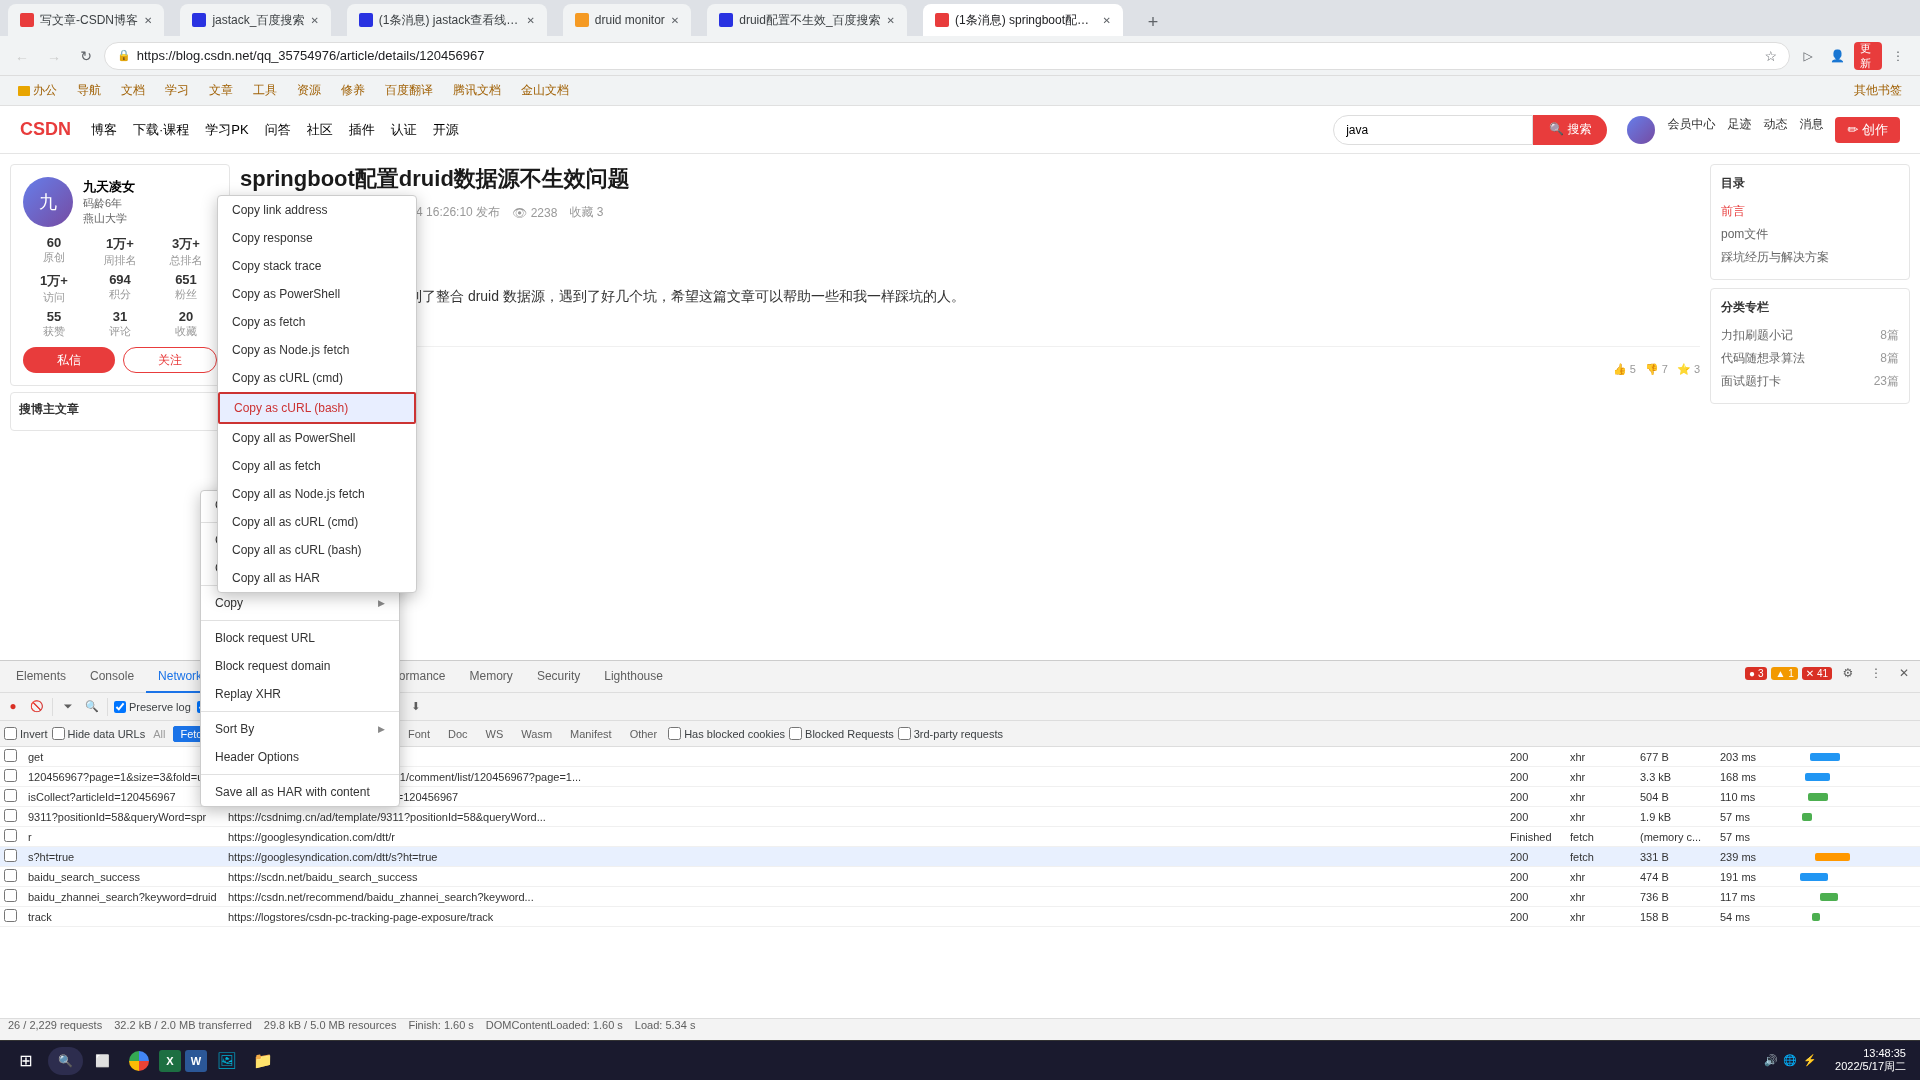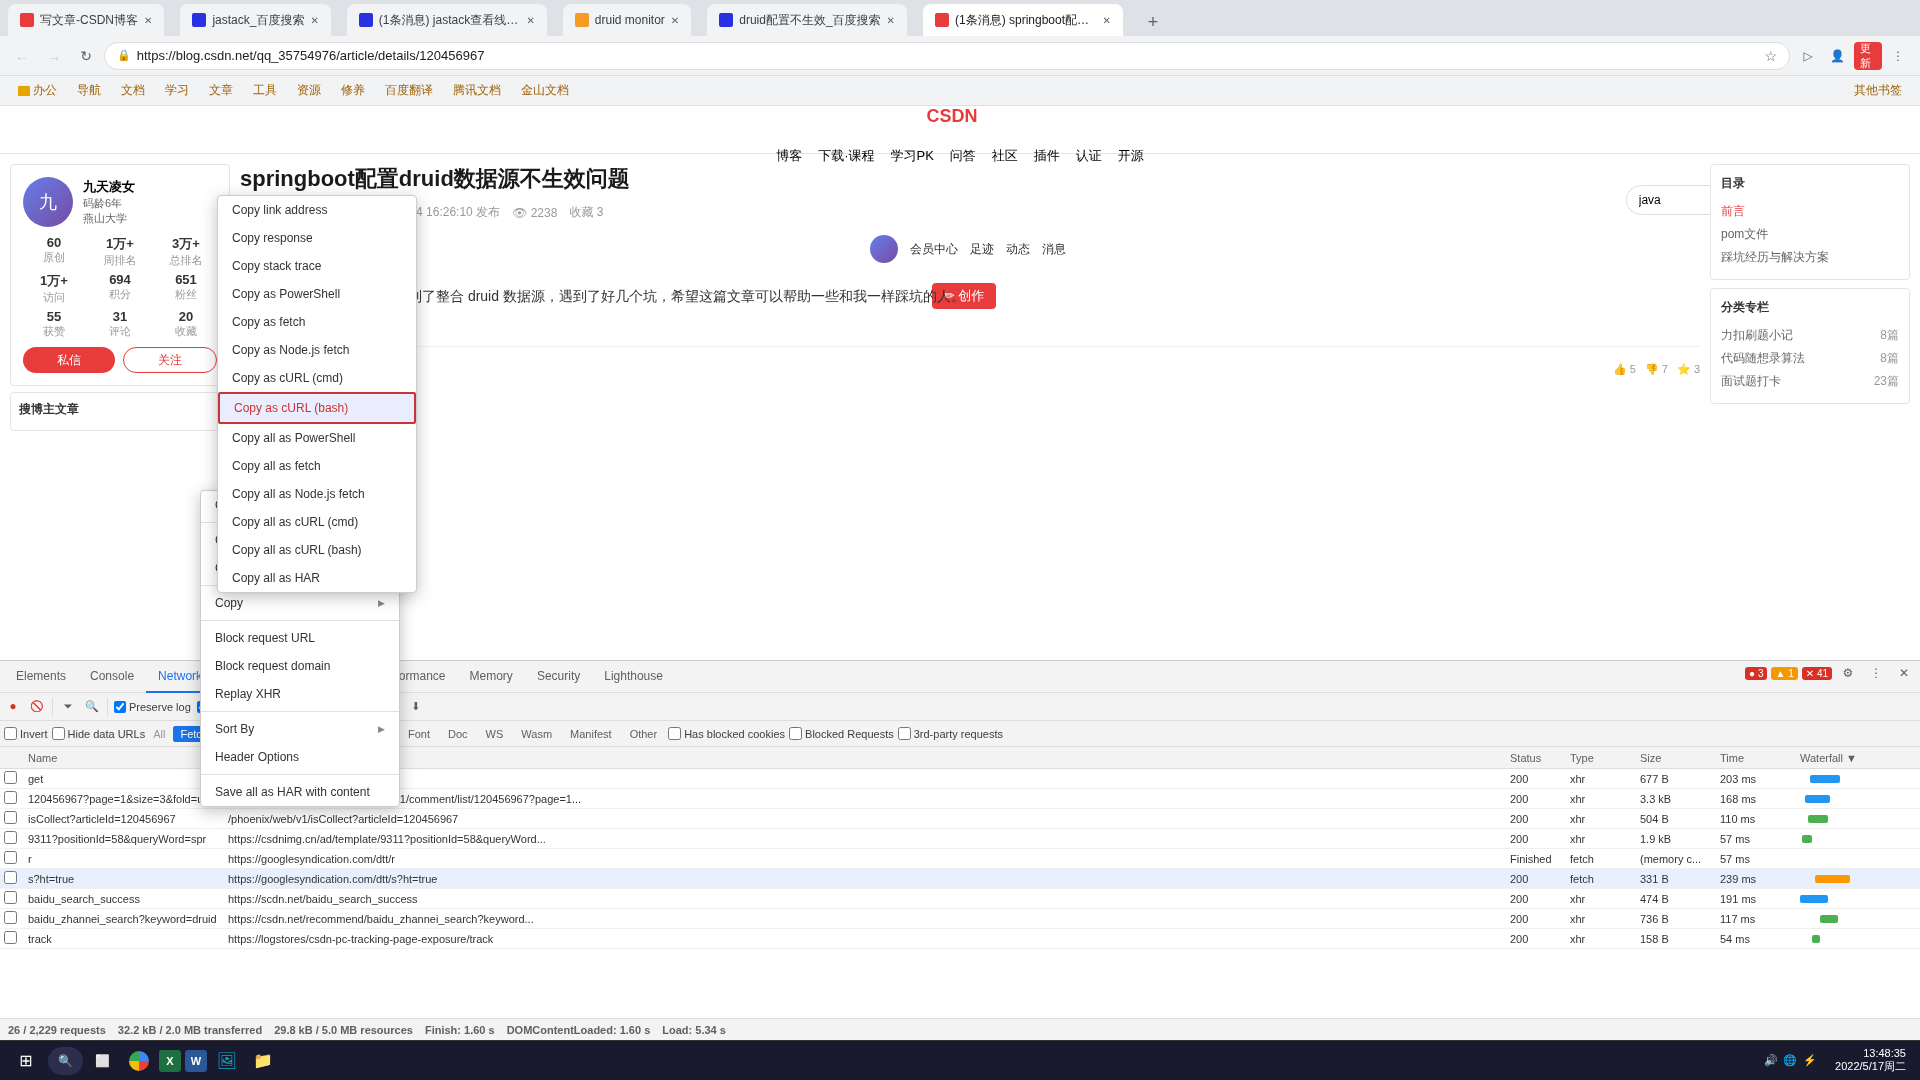--- a/index.html
+++ b/index.html
@@ -33,26 +33,26 @@
 
     
     .bookmarks-bar { display: flex; align-items: center; height: 30px; background: #f1f3f4; padding: 0 12px; gap: 8px; border-bottom: 1px solid #e0e0e0; font-size: 12px; overflow: hidden; }
     .bookmark-item { display: flex; align-items: center; gap: 3px; padding: 2px 6px; border-radius: 3px; cursor: pointer; white-space: nowrap; color: #a16207; }
     .bookmark-folder { background: #e8a500; width: 12px; height: 10px; border-radius: 1px; }
 
     
     .website-content { flex: 1; overflow: hidden; background: #fff; }
 
     
-    .csdn-header { background: #fff; border-bottom: 1px solid #e5e5e5; padding: 0 20px; height: 48px; display: flex; align-items: center; gap: 20px; flex-direction: column; }
+    .csdn-header { background: #fff; border-bottom: 1px solid #e5e5e5; padding: 0 20px; height: 48px; display: flex; align-items: center; gap: 4px; }
     .csdn-logo { color: #e83c3c; font-weight: bold; font-size: 18px; margin-right: 16px; }
     .csdn-search { display: flex; align-items: center; margin-left: auto; }
     .csdn-search-input { width: 200px; height: 30px; border: 1px solid #ddd; border-radius: 15px 0 0 15px; padding: 0 12px; font-size: 12px; }
     .csdn-search-btn { height: 30px; padding: 0 16px; background: #e83c3c; color: #fff; border: none; border-radius: 0 15px 15px 0; cursor: pointer; font-size: 12px; }
-    .csdn-user-area { display: flex; gap: 12px; align-items: center; font-size: 12px; margin-left: 16px; color: #333; }
+    .csdn-user-area { display: flex; gap: 12px; font-size: 12px; margin-left: 16px; color: #333; }
 
     
     .article-area { display: flex; padding: 10px; gap: 10px; height: calc(1080px - 48px - 30px - 40px - 36px - 380px); overflow: hidden; }
 
     
     .sidebar { width: 220px; flex-shrink: 0; }
     .user-card { background: #fff; border: 1px solid #e5e5e5; border-radius: 4px; padding: 12px; }
     .user-avatar { width: 50px; height: 50px; border-radius: 50%; background: linear-gradient(135deg, #667eea, #764ba2); display: flex; align-items: center; justify-content: center; color: #fff; font-size: 18px; }
     .user-info { display: flex; gap: 10px; align-items: center; margin-bottom: 8px; }
     .user-name { font-size: 13px; font-weight: bold; }
@@ -124,21 +124,21 @@
     .network-rows { flex: 1; overflow-y: auto; background: #fff; position: relative; }
     .network-row { display: flex; align-items: center; height: 20px; border-bottom: 1px solid #f0f0f0; font-size: 11px; color: #333; padding: 0 4px; }
     .network-row.highlighted { background: #e8f0fe; }
 
     
     .waterfall-bar { height: 8px; background: #4caf50; border-radius: 2px; display: inline-block; }
     .waterfall-bar.blue { background: #2196f3; }
     .waterfall-bar.orange { background: #ff9800; }
 
     
-    .network-footer { height: 22px; background: #f3f3f3; border-top: 1px solid #ddd; display: flex; align-items: center; padding: 0 8px; font-size: 11px; color: #5f5f5f; gap: 12px; font-weight: bold; }
+    .network-footer { height: 22px; background: #f3f3f3; border-top: 1px solid #ddd; display: flex; align-items: flex-start; padding: 0 8px; font-size: 11px; color: #5f5f5f; gap: 12px; }
     .context-menu { position: absolute; top: 490px; left: 200px; background: #fff; border: 1px solid #ccc; border-radius: 4px; box-shadow: 0 4px 16px rgba(0,0,0,0.25); width: 200px; z-index: 1001; font-size: 12px; }
     .context-menu-item { display: flex; align-items: center; justify-content: space-between; padding: 7px 14px; cursor: pointer; color: #333; white-space: nowrap; }
     .context-menu-item.has-submenu::after { content: '▶'; font-size: 9px; color: #888; }
     .context-menu-separator { height: 1px; background: #e0e0e0; margin: 3px 0; }
 
     
     .submenu { position: absolute; left: 200px; top: 195px; background: #fff; border: 1px solid #ccc; border-radius: 4px; box-shadow: 0 4px 16px rgba(0,0,0,0.25); width: 200px; z-index: 1002; font-size: 12px; margin-left: 17px; }
     .submenu-item { display: flex; align-items: center; padding: 7px 14px; cursor: pointer; color: #333; white-space: nowrap; }
     .submenu-item.active-item { background: #e8eeff; border: 2px solid #cc3333; border-radius: 2px; color: #cc3333; font-weight: 500; }
 
@@ -452,30 +452,20 @@
         <div class="filter-btn">WS</div>
         <div class="filter-btn">Wasm</div>
         <div class="filter-btn">Manifest</div>
         <div class="filter-btn">Other</div>
         <label class="filter-checkbox"><input type="checkbox" style=""> Has blocked cookies</label>
         <label class="filter-checkbox"><input type="checkbox" style=""> Blocked Requests</label>
         <label class="filter-checkbox"><input type="checkbox" style=""> 3rd-party requests</label>
       </div>
 
       <div class="network-table">
-        <div class="network-header">
-          <div class="col-checkbox"></div>
-          <div class="col-name">Name</div>
-          <div class="col-url">Url</div>
-          <div class="col-status">Status</div>
-          <div class="col-type">Type</div>
-          <div class="col-size">Size</div>
-          <div class="col-time">Time</div>
-          <div class="col-waterfall">Waterfall ▼</div>
-        </div>
         <div class="network-rows">
           <div class="network-row">
             <div class="col-checkbox"><input type="checkbox" style=""></div>
             <div class="col-name">get</div>
             <div class="col-url">https://position.csdnimg.cn/oapi/get</div>
             <div class="col-status">200</div>
             <div class="col-type">xhr</div>
             <div class="col-size">677 B</div>
             <div class="col-time">203 ms</div>
             <div class="col-waterfall"><div class="waterfall-bar blue" style="width:30px;margin-left:10px;"></div></div>

